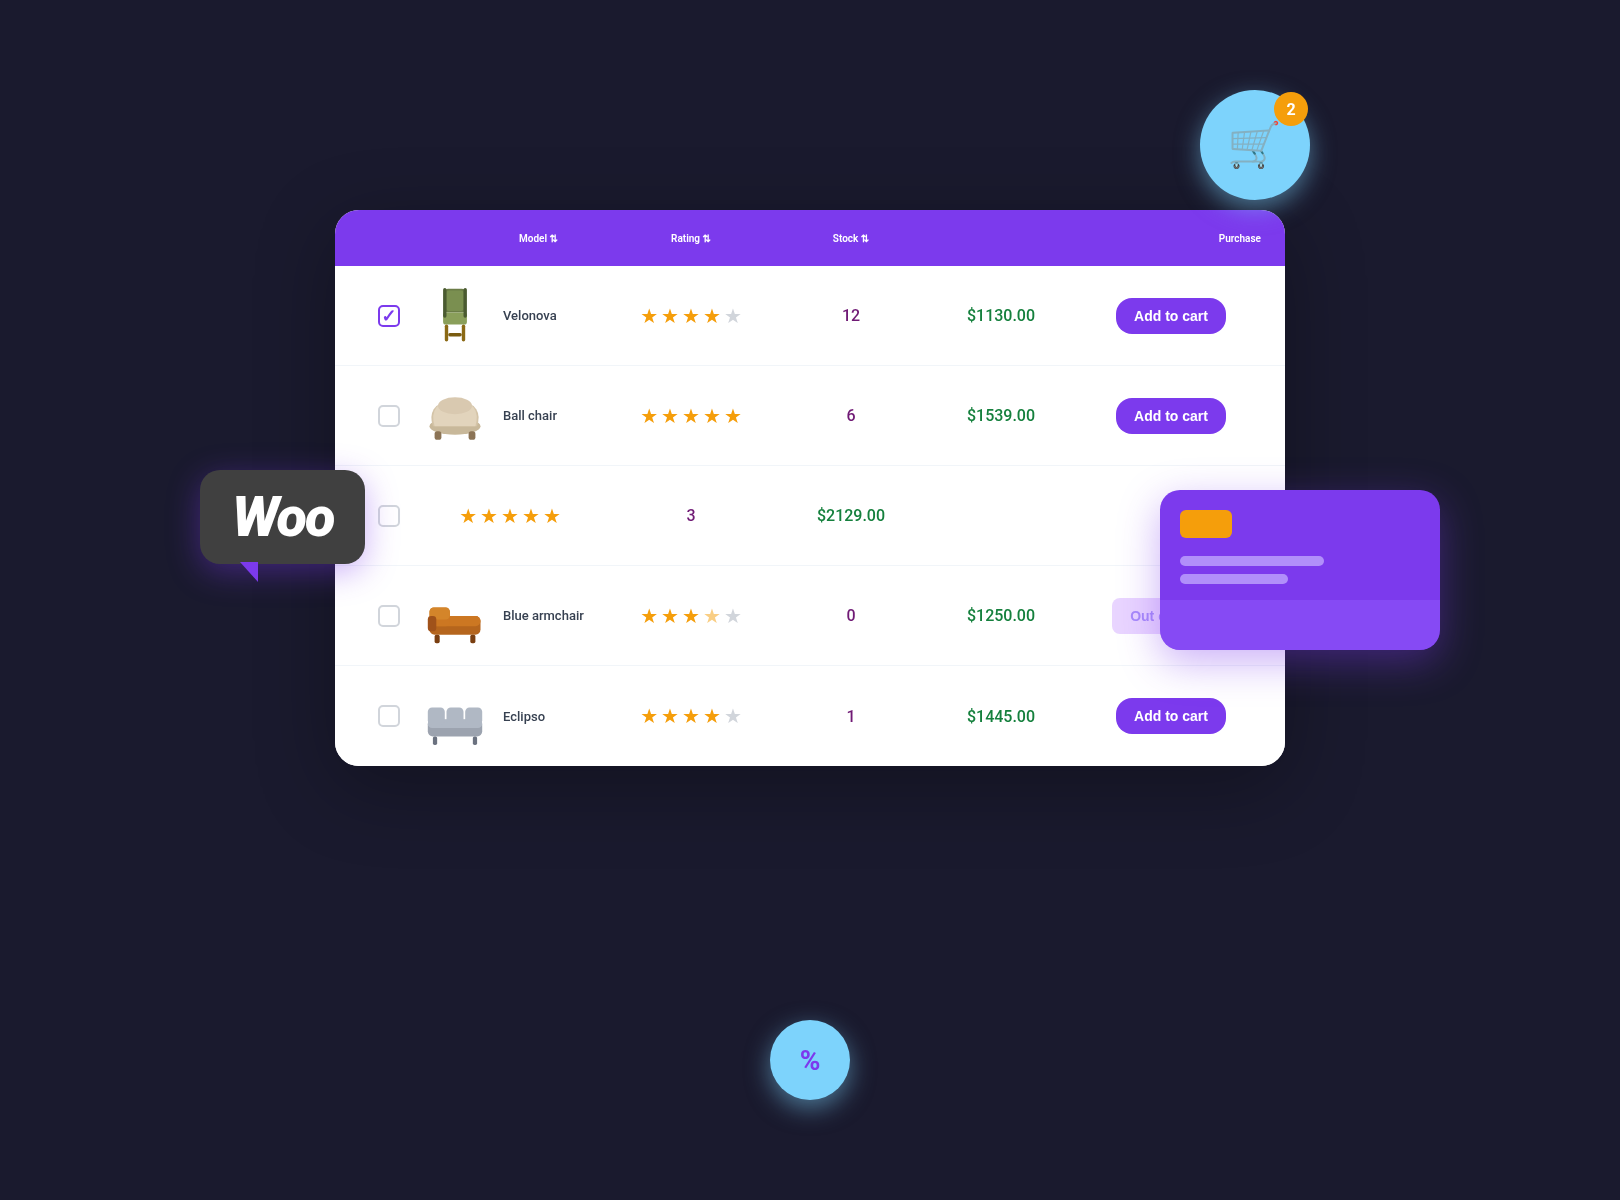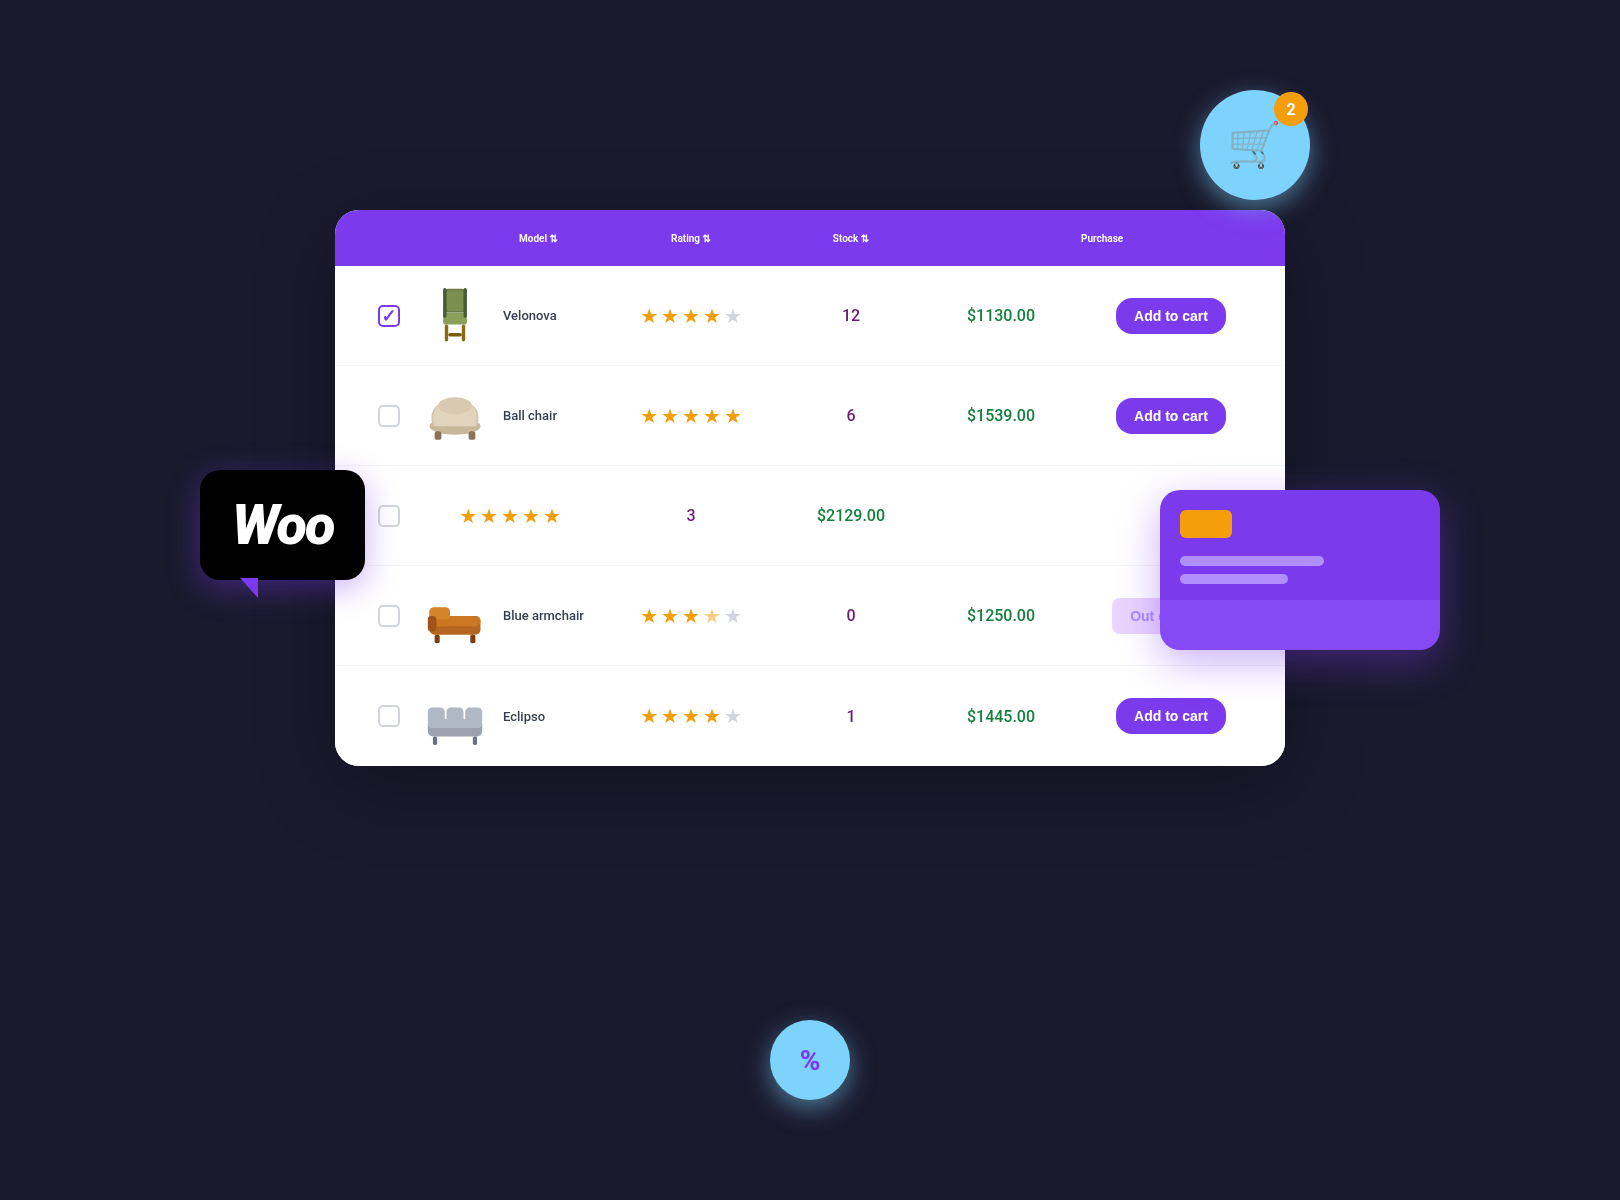--- a/index.html
+++ b/index.html
@@ -19,23 +19,23 @@
       position: relative;
       width: 1100px;
       height: 900px;
     }
 
     
     .woo-badge {
       position: absolute;
       left: -60px;
       top: 320px;
-      background: #000000;
+      background: #404040;
       border-radius: 20px;
-      padding: 22px 32px;
+      padding: 14px 32px;
       z-index: 10;
       box-shadow: 0 8px 32px rgba(124,58,237,0.4);
     }
     .woo-badge::after {
       content: '';
       position: absolute;
       bottom: -18px;
       left: 40px;
       width: 0;
       height: 0;
@@ -168,21 +168,21 @@
       height: 56px;
       align-items: center;
     }
     .th {
       color: white;
       font-size: 10px;
       font-weight: 600;
       text-align: center;
     }
     .th.model { text-align: left; padding-left: 100px; }
-    .th.purchase { text-align: left; }
+    .th.purchase { text-align: right; }
 
     
     .table-body { background: white; }
     .table-row {
       display: grid;
       grid-template-columns: 60px 1fr 180px 140px 160px 180px;
       padding: 0 24px;
       height: 100px;
       align-items: center;
       border-bottom: 1px solid #f1f5f9;

